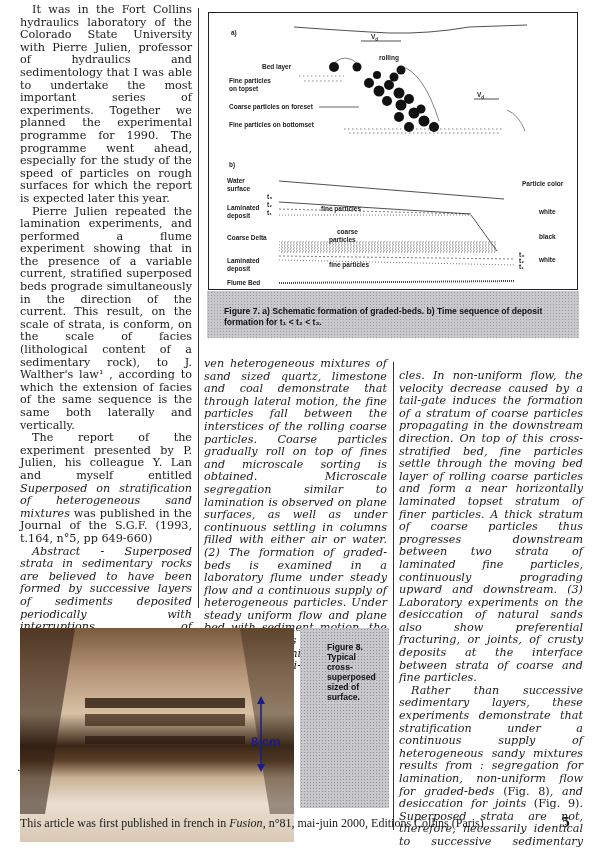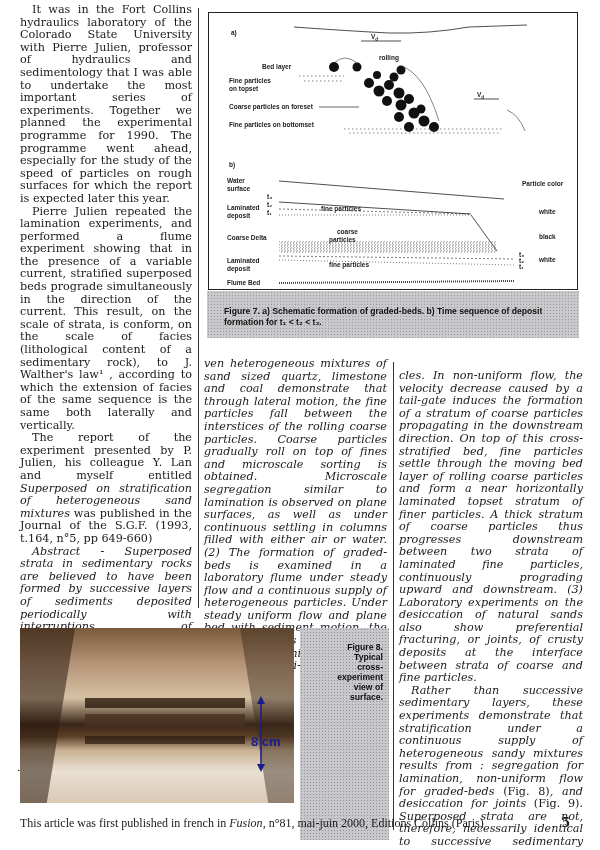--- a/index.html
+++ b/index.html
@@ -23,28 +23,28 @@
   #fig7 .lbl { font-family: "Liberation Sans", sans-serif; font-weight: bold; font-size: 6.5px; fill: #222; }
   #fig7-caption {
     position: absolute; left: 207px; top: 291px; width: 372px; height: 47px;
     background: #c9c9cc; font-family: "Liberation Sans", sans-serif; font-weight: bold; font-size: 8.6px;
     line-height: 11px; color: #111; box-sizing: border-box; padding: 15px 10px 0 17px;
     background-image: radial-gradient(#9a9aa0 0.6px, transparent 0.8px); background-size: 3px 3px;
   }
 
   
   #fig8-photo {
-    position: absolute; left: 20px; top: 628px; width: 274px; height: 175px; overflow: hidden;
+    position: absolute; left: 20px; top: 628px; width: 274px; height: 214px; overflow: hidden;
     background: linear-gradient(180deg, #7a5a3c 0%, #b49376 20%, #d7c1a5 40%, #3a2618 55%, #5c4028 62%, #c9b295 70%, #e9e0d2 82%, #d9c8b4 100%);
   }
   #fig8-caption {
-    position: absolute; left: 300px; top: 628px; width: 89px; height: 212px; background: #c8c8cc;
+    position: absolute; left: 300px; top: 628px; width: 89px; height: 180px; background: #c8c8cc;
     background-image: radial-gradient(#8f8f95 0.6px, transparent 0.8px); background-size: 3px 3px;
     font-family: "Liberation Sans", sans-serif; font-weight: bold; font-size: 8.6px; line-height: 10px; color: #111;
-    box-sizing: border-box; padding: 14px 6px 0 27px; text-align: right;
+    box-sizing: border-box; padding: 14px 6px 0 27px;
   }
   #scale-label { position: absolute; left: 231px; top: 106px; font-family: "Liberation Sans", sans-serif; font-weight: bold; font-size: 13px; color: #1b1b8a; }
 
   #footer { position: absolute; left: 20px; top: 816px; width: 560px; font-size: 12px; font-family: "Liberation Serif", serif; }
   #footer .page { position: absolute; right: 10px; top: 0; font-weight: bold; font-family: "DejaVu Serif", serif; font-size: 12px; }
 </style>
 </head>
 <body>
 
 <div id="col1" class="col">
@@ -159,21 +159,21 @@
     <line x1="241" y1="72" x2="241" y2="140" stroke="#1b1b8a" stroke-width="1.5"></line>
     <polygon points="241,68 237,76 245,76" fill="#1b1b8a"></polygon>
     <polygon points="241,144 237,136 245,136" fill="#1b1b8a"></polygon>
   </svg>
   <span id="scale-label">8 cm</span>
 </div>
 <div id="fig8-caption">
   <div>Figure 8.</div>
   <div>Typical</div>
   <div>cross-</div>
-  <div>experiment</div>
-  <div>view of</div>
+  <div>superposed</div>
+  <div>sized of</div>
   <div>surface.</div>
 </div>
 
 <div id="footer">
   <span>This article was first published in french in </span><span class="it">Fusion</span><span>, n°81, mai-juin 2000, Editions Collins (Paris)</span>
   <span class="page">5</span>
 </div>
 
 </body></html>

